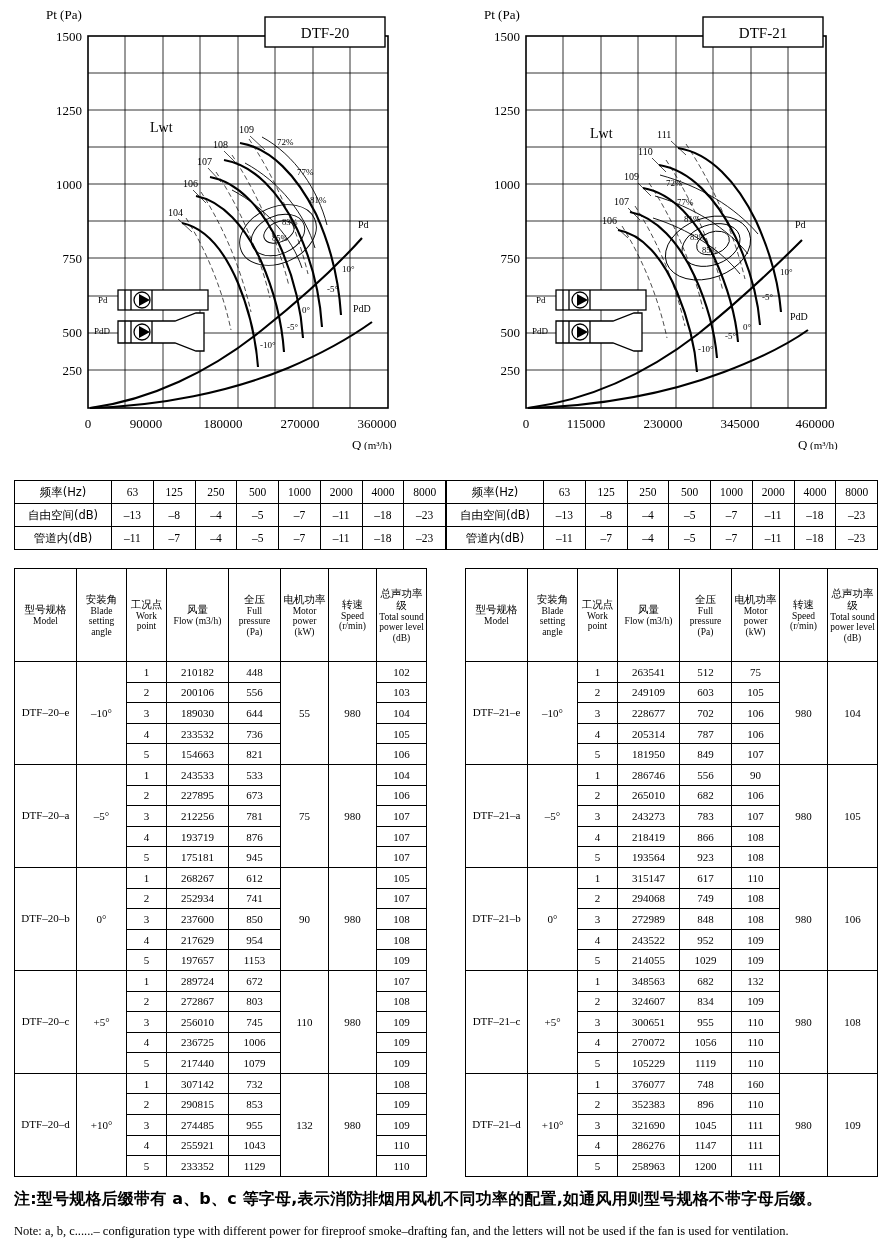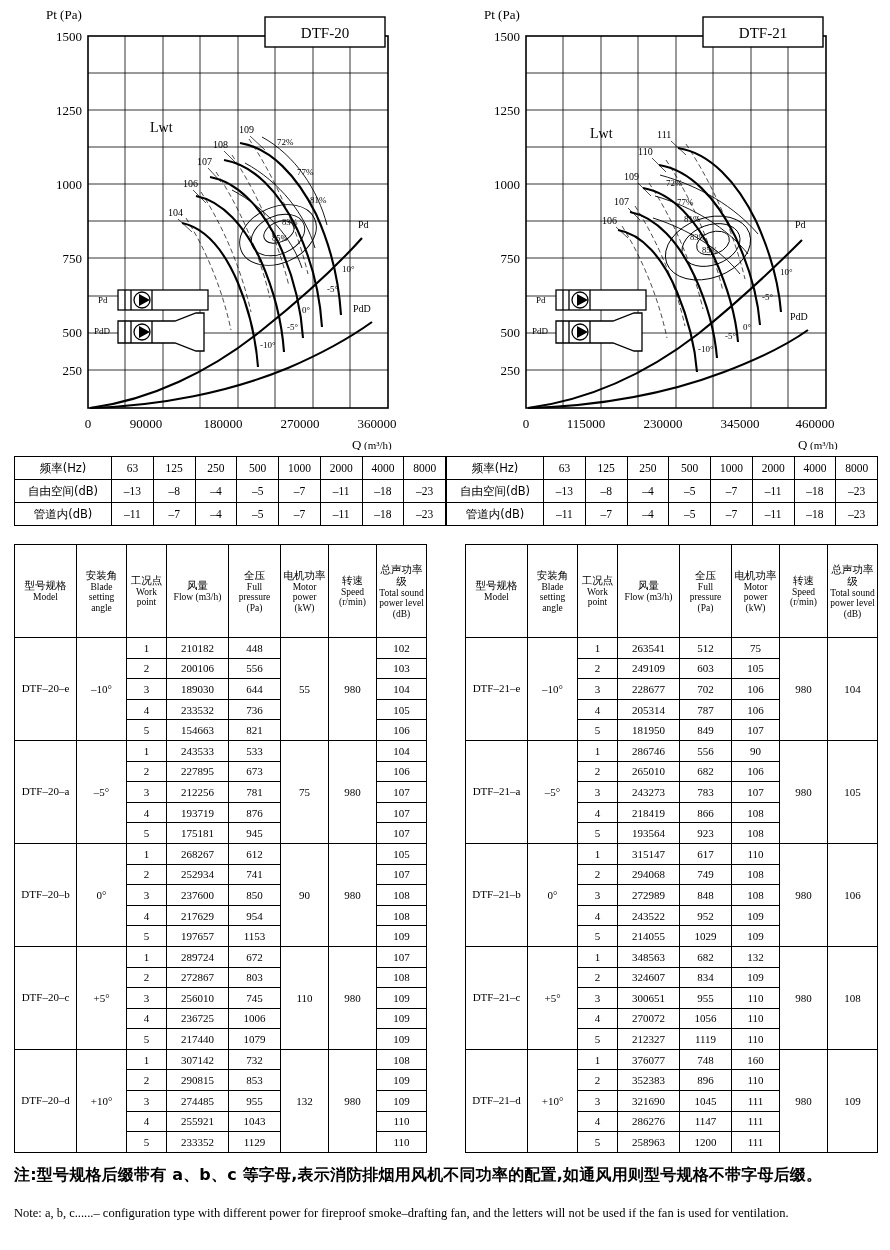--- a/index.html
+++ b/index.html
@@ -39,20 +39,21 @@
     display: flex;
     justify-content: space-between;
     margin-top: 6px;
     padding: 0 12px 0 14px;
   }
   table.freq {
     border-collapse: collapse;
     width: 459px;
     font-size: 11.5px;
     table-layout: fixed;
+    margin-top: 24px;
   }
   table.freq td {
     border: 1px solid #000;
     text-align: center;
     height: 22px;
     padding: 0 2px;
     white-space: nowrap;
   }
   table.freq td.label {
     width: 92px;
@@ -114,21 +115,21 @@
     line-height: 1.45;
   }
   .note-cn {
     font-family: "DejaVu Sans", "Liberation Sans", sans-serif;
     font-size: 16px;
     font-weight: bold;
     letter-spacing: 0.2px;
   }
   .note-en {
     font-size: 12.5px;
-    margin-top: 18px;
+    margin-top: 12px;
   }
   text { font-family: "Liberation Serif", "DejaVu Serif", serif; }
 </style>
 </head>
 <body>
 
 <div class="page">
 
   <div class="charts-row">
     <div class="chart-block">
@@ -850,21 +851,21 @@
             <td>110</td>
           </tr>
           <tr>
             <td>4</td>
             <td>270072</td>
             <td>1056</td>
             <td>110</td>
           </tr>
           <tr>
             <td>5</td>
-            <td>212327</td>
+            <td>105229</td>
             <td>1119</td>
             <td>110</td>
           </tr>
           <tr>
             <td rowspan="5" class="model-cell grp-top">DTF–21–d</td>
             <td rowspan="5" class="grp-top">+10°</td>
             <td class="grp-top">1</td>
             <td class="grp-top">376077</td>
             <td class="grp-top">748</td>
             <td class="grp-top">160</td>

